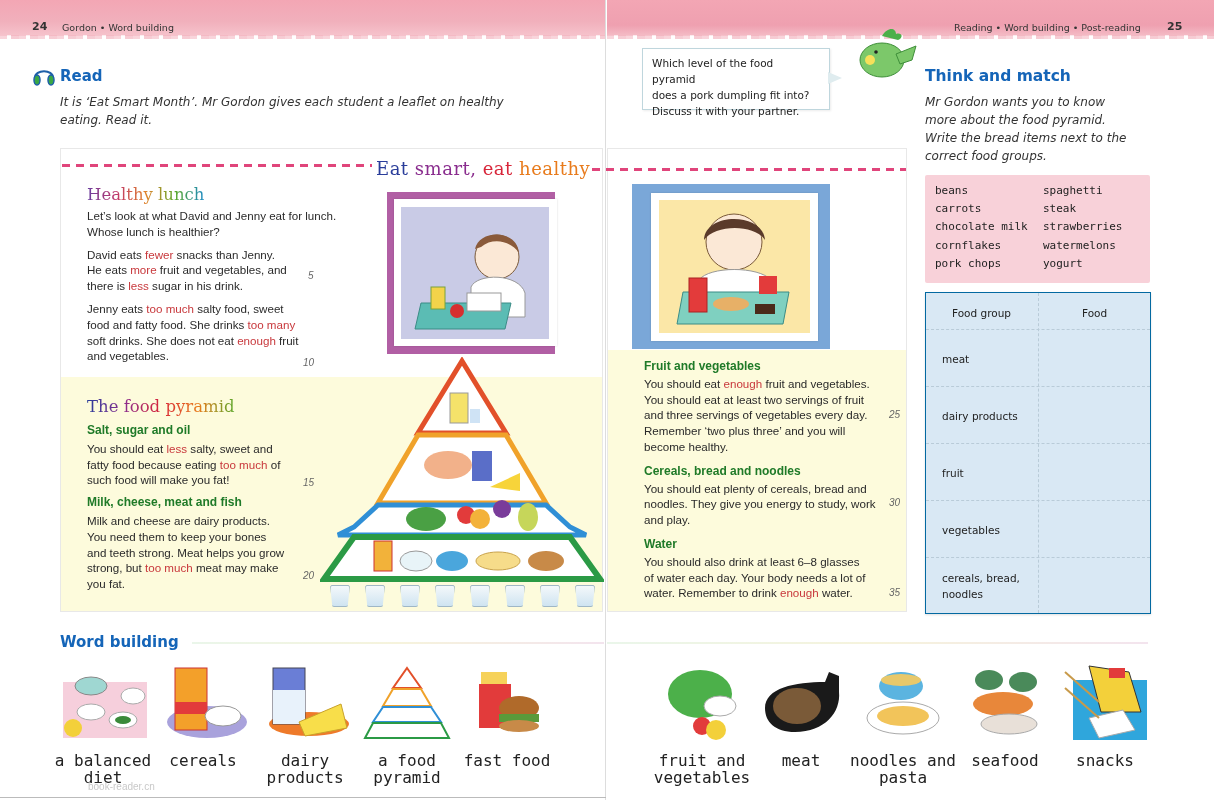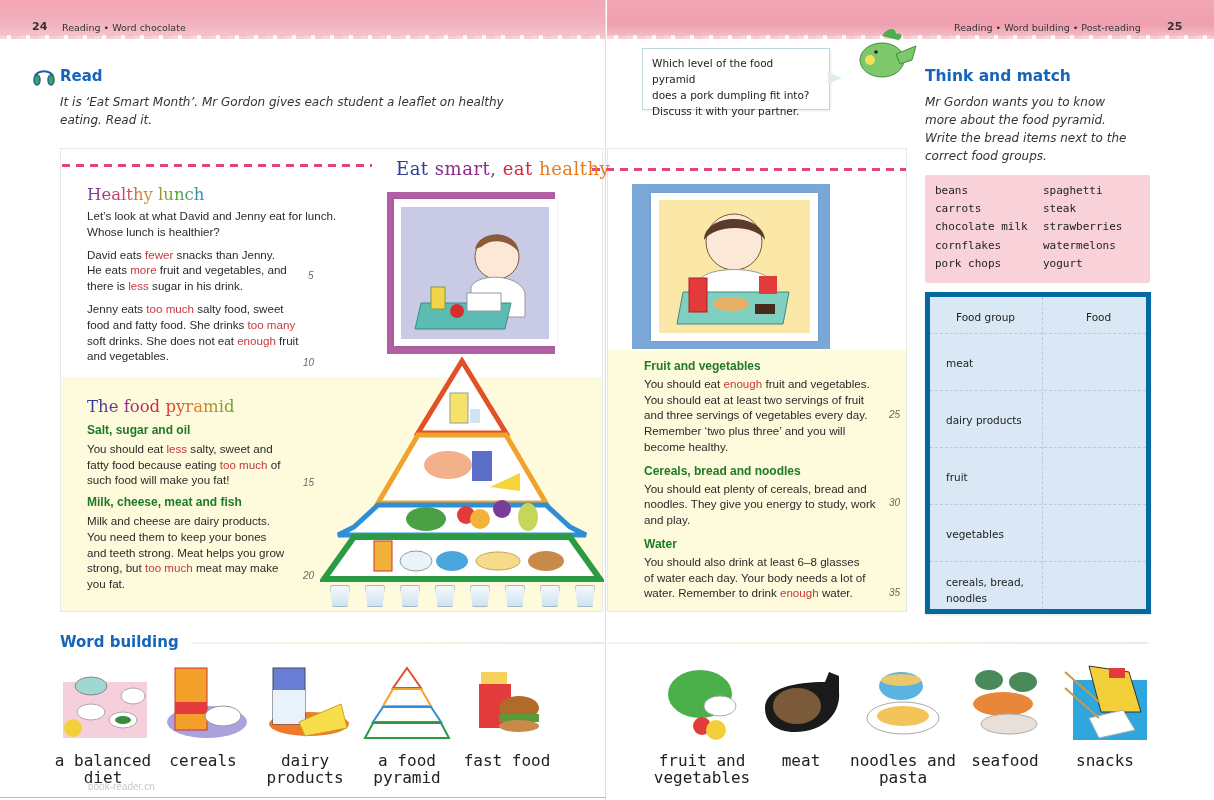--- a/index.html
+++ b/index.html
@@ -21,21 +21,21 @@
   .h-section { font-family: "DejaVu Sans", sans-serif; font-weight: bold; color: #1565b8; font-size: 15px; }
   .italic-intro { font-family: "DejaVu Sans", sans-serif; font-style: italic; font-size: 12px; line-height: 18px; color: #333; }
 
   .headphones { position: absolute; left: 32px; top: 63px; width: 24px; height: 24px; }
   .leaflet-left { position: absolute; left: 60px; top: 148px; width: 543px; height: 464px; background: #fff; border: 1px solid #e8e8e8; }
   .leaflet-right { position: absolute; left: 607px; top: 148px; width: 300px; height: 464px; background: #fff; border: 1px solid #e8e8e8; }
   .yellow-band-l { position: absolute; left: 61px; top: 377px; width: 541px; height: 234px; background: #fdfbdc; }
   .yellow-band-r { position: absolute; left: 608px; top: 350px; width: 298px; height: 261px; background: #fdfbdc; }
   .dash-line { position: absolute; height: 3px; background: repeating-linear-gradient(90deg, #e0457b 0 8px, transparent 8px 14px); }
 
-  .leaflet-title { position: absolute; left: 396px; top: 158px; font-family: "DejaVu Serif", serif; font-size: 18px; letter-spacing: 0.5px; white-space: nowrap; }
+  .leaflet-title { position: absolute; left: 376px; top: 158px; font-family: "DejaVu Serif", serif; font-size: 18px; letter-spacing: 0.5px; white-space: nowrap; }
   .rainbow span:nth-child(6n+1) { color: #2a3d9a; }
   .rainbow span:nth-child(6n+2) { color: #8a2d8e; }
   .rainbow span:nth-child(6n+3) { color: #d8263a; }
   .rainbow span:nth-child(6n+4) { color: #e87b1c; }
   .rainbow span:nth-child(6n+5) { color: #5ba82c; }
   .rainbow span:nth-child(6n+6) { color: #1a8ac9; }
 
   .sub-title { font-family: "DejaVu Serif", serif; font-size: 16.5px; position: absolute; white-space: nowrap; }
 
   .body-txt { font-family: "Liberation Sans", sans-serif; font-size: 11.6px; line-height: 15.8px; color: #2a2a2a; position: absolute; }
@@ -54,41 +54,41 @@
   .pyramid { position: absolute; left: 320px; top: 357px; width: 284px; height: 228px; }
   .glasses { position: absolute; left: 330px; top: 585px; width: 265px; height: 24px; display: flex; justify-content: space-between; }
   .glass { width: 20px; height: 22px; background: linear-gradient(#f4f8fb, #cfe4f1); border: 1px solid #9fb7c6; border-radius: 2px 2px 4px 4px; clip-path: polygon(0 0, 100% 0, 88% 100%, 12% 100%); }
 
   
   .bubble { position: absolute; left: 642px; top: 48px; width: 188px; height: 62px; background: #fff; border: 1px solid #bfd6dd; box-shadow: 1px 1px 2px rgba(0,0,0,.08); padding: 6px 9px; font-family: "DejaVu Sans", sans-serif; font-size: 10.5px; line-height: 16px; color: #222; }
   .bubble-tail { position: absolute; left: 828px; top: 72px; width: 0; height: 0; border-top: 6px solid transparent; border-bottom: 6px solid transparent; border-left: 14px solid #dfecef; }
 
   
   .word-box { position: absolute; left: 925px; top: 175px; width: 225px; height: 108px; background: #f8d1d9; border-radius: 2px; padding: 9px 10px; display: grid; grid-template-columns: 108px 1fr; grid-auto-rows: 18.2px; font-family: "DejaVu Sans Mono", monospace; font-size: 11px; color: #222; }
-  .match-table { position: absolute; left: 925px; top: 292px; width: 226px; height: 322px; background: #d9e8f4; border: 5px solid #0369a1; box-shadow: 0 1px 2px rgba(0,0,0,.12); }
+  .match-table { position: absolute; left: 925px; top: 292px; width: 226px; height: 322px; background: #d9e8f4; border: 1px solid #0369a1; box-shadow: 0 1px 2px rgba(0,0,0,.12); }
   .mt-row { position: absolute; left: 0; right: 0; border-bottom: 1px dashed #b9cbd8; }
   .mt-cell { position: absolute; font-family: "DejaVu Sans", sans-serif; font-size: 10.5px; color: #222; line-height: 16px; }
   .mt-vline { position: absolute; left: 112px; top: 0; bottom: 0; border-left: 1px dashed #b9cbd8; }
 
   
   .wb-title { position: absolute; left: 60px; top: 633px; }
   .wb-rule { position: absolute; top: 642px; height: 2px; background: linear-gradient(90deg, #eaf6ea, #f6f3dc, #f3e4ee); }
   .wb-item { position: absolute; top: 662px; width: 110px; text-align: center; }
   .wb-pic { width: 92px; height: 80px; margin: 0 auto; position: relative; }
   .wb-label { font-family: "DejaVu Sans Mono", monospace; font-size: 16px; line-height: 17px; color: #222; margin-top: 6px; }
   .watermark { position: absolute; left: 88px; top: 781px; font-family: Liberation Sans, sans-serif; font-size: 10px; color: #c9c9c9; text-align: right; }
   .bottom-rule { position: absolute; left: 0; top: 797px; width: 606px; height: 1px; background: #bbb; }
 </style>
 </head>
 <body>
 
 <div class="page page-left">
   <div class="header-band"></div>
   <span class="page-num" style="left:32px;">24</span>
-  <span class="header-crumb" style="left:62px;">Reading • Word chocolate</span>
+  <span class="header-crumb" style="left:62px;">Gordon • Word building</span>
 
   <svg class="headphones" viewBox="0 0 24 24">
     <path d="M3 15 C3 6 21 6 21 15" fill="none" stroke="#1e5fa8" stroke-width="2.2"></path>
     <ellipse cx="5" cy="17" rx="3" ry="5" fill="#3aa845" stroke="#1e5fa8" stroke-width="1.5"></ellipse>
     <ellipse cx="19" cy="17" rx="3" ry="5" fill="#3aa845" stroke="#1e5fa8" stroke-width="1.5"></ellipse>
   </svg>
   <div class="h-section" style="position:absolute; left:60px; top:67px;">Read</div>
   <div class="italic-intro" style="position:absolute; left:60px; top:93px;">
     <div>It is ‘Eat Smart Month’. Mr Gordon gives each student a leaflet on healthy</div>
     <div>eating. Read it.</div>

